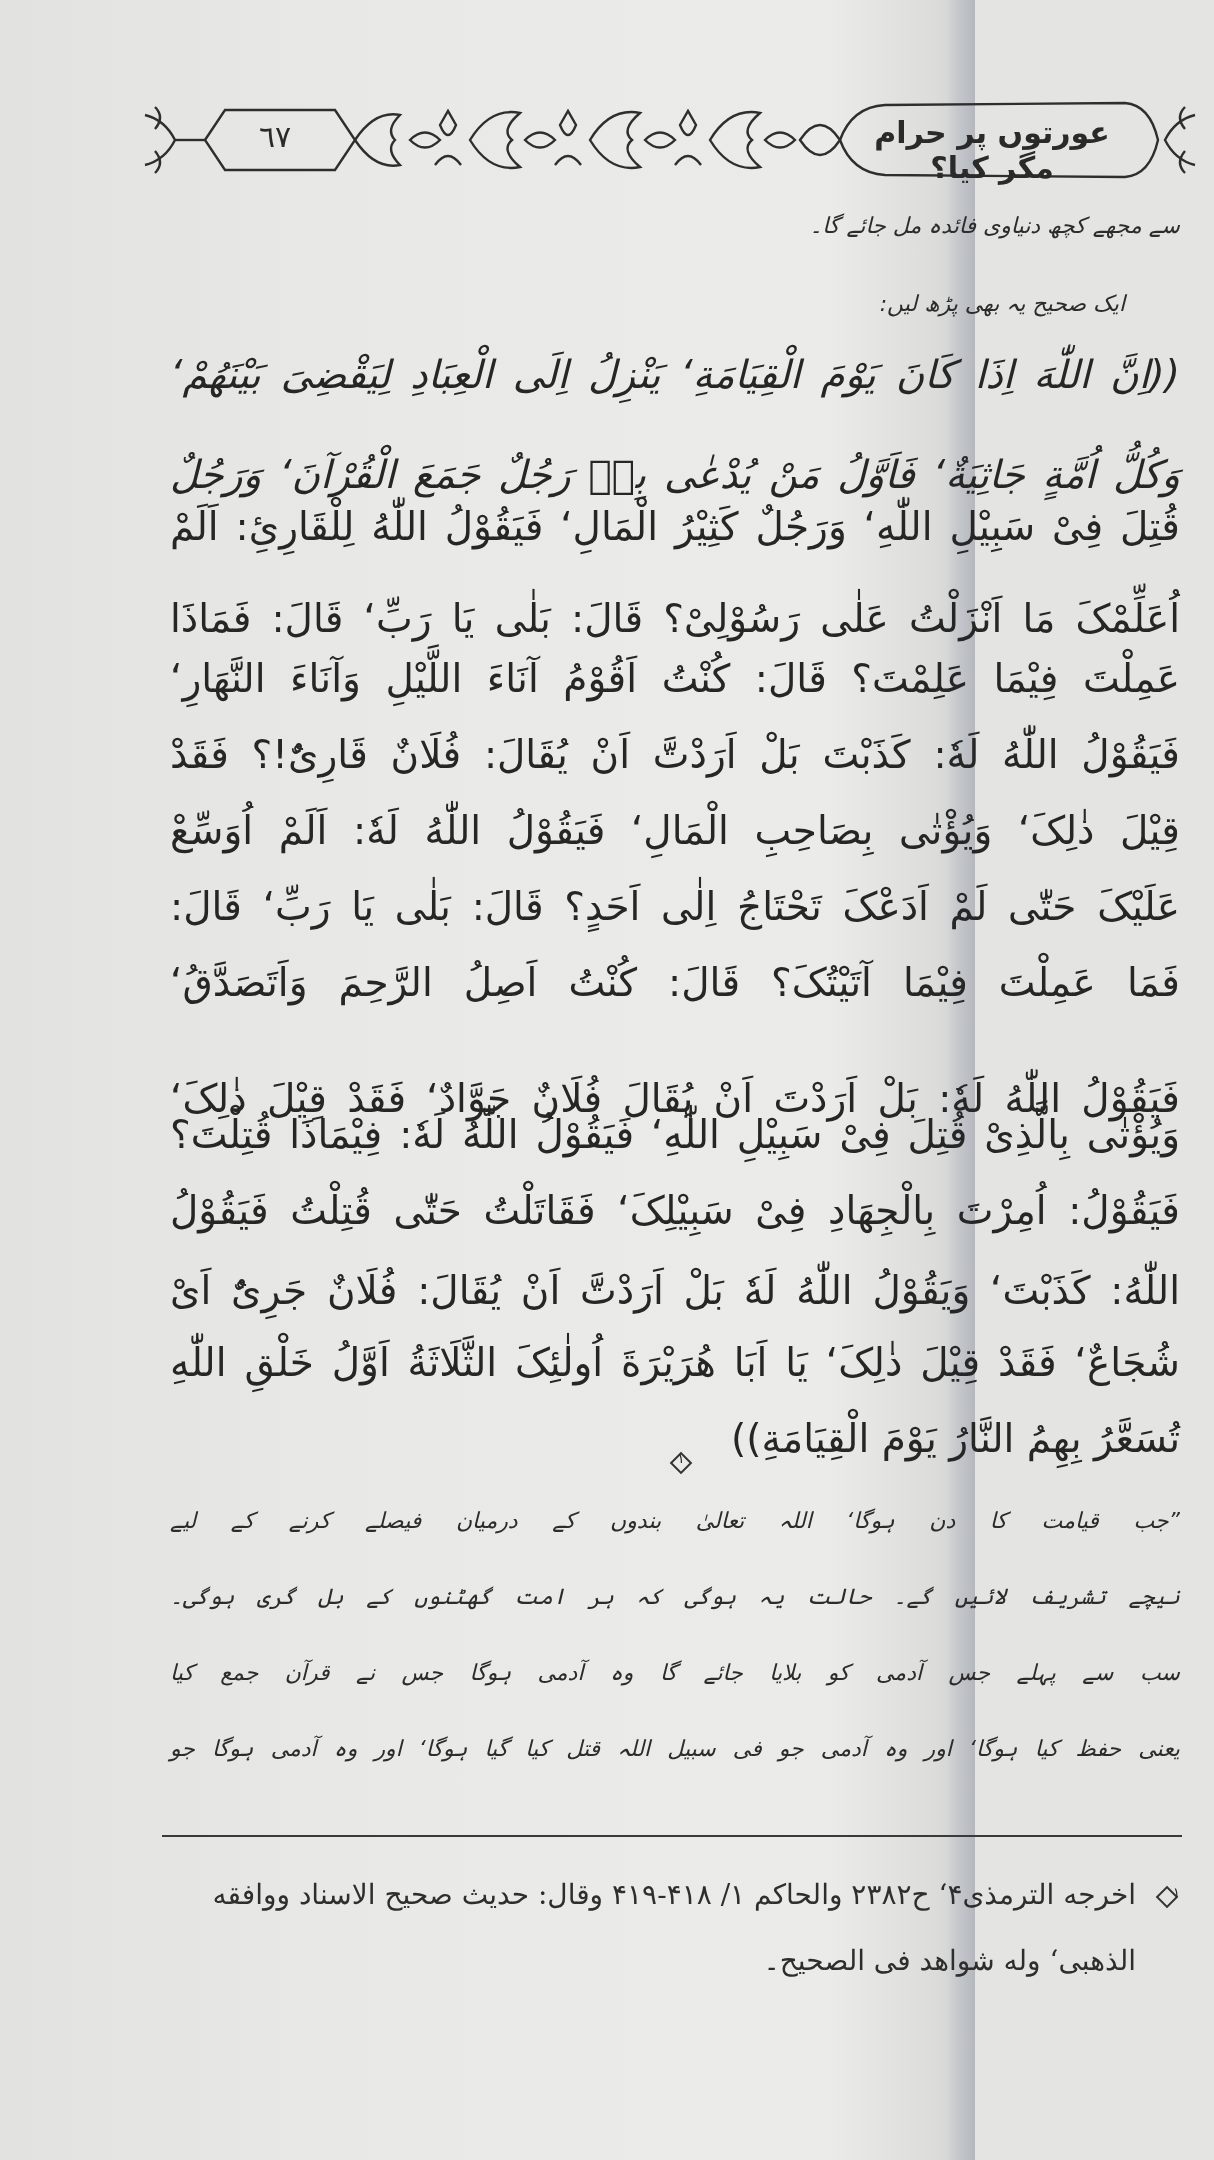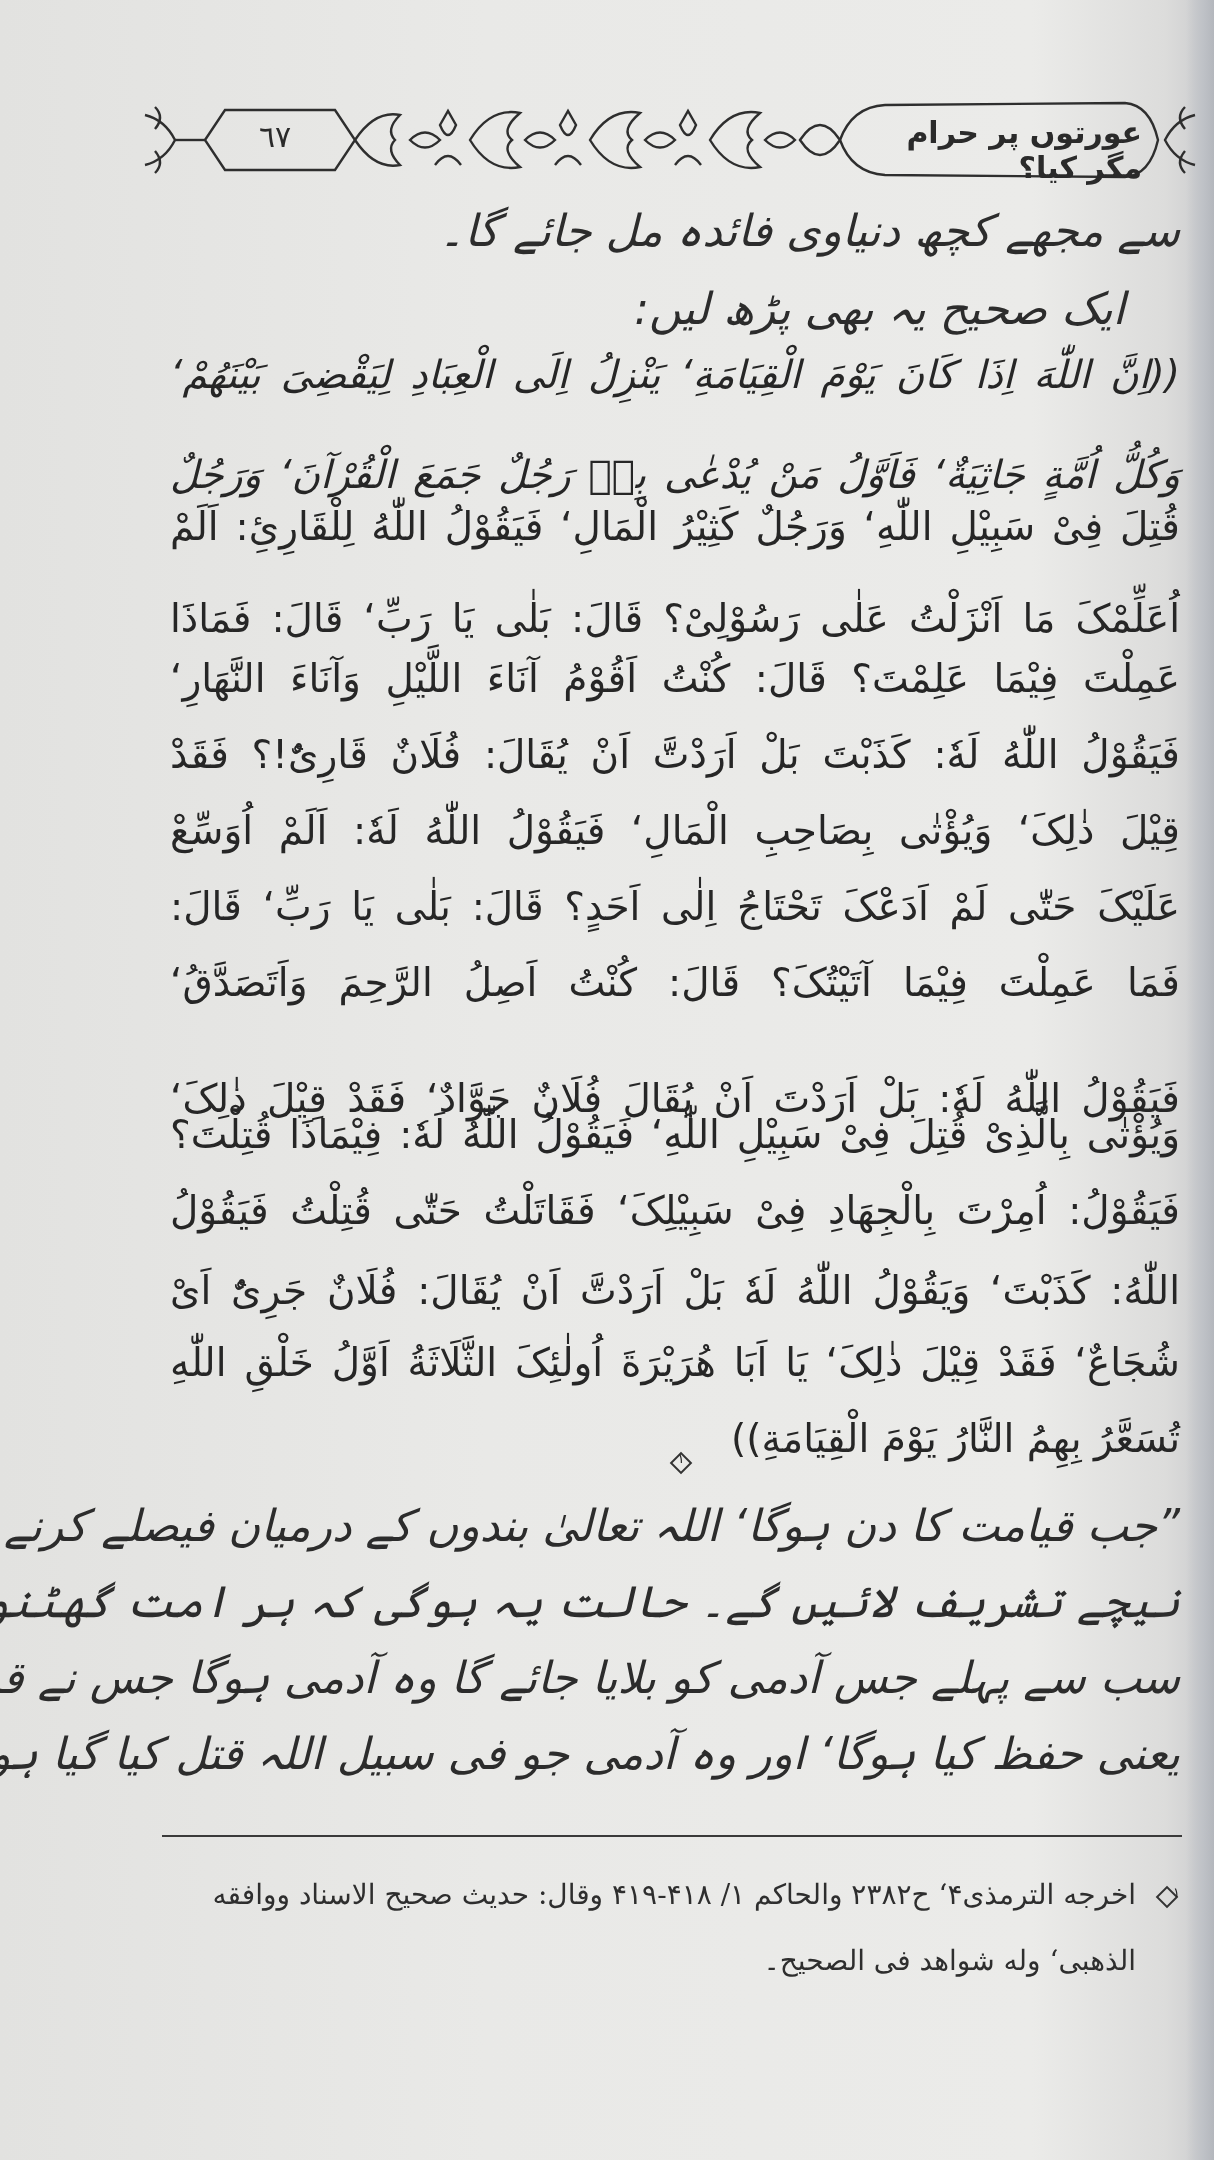--- a/index.html
+++ b/index.html
@@ -11,41 +11,41 @@
     height: 2160px;
     background: #e4e4e2;
     position: relative;
     overflow: hidden;
     font-family: "DejaVu Sans", sans-serif;
     color: #262626;
   }
   .page {
     position: absolute;
     left: 0; top: 0;
-    width: 1214px; height: 2160px;
+    width: 975px; height: 2160px;
     background: linear-gradient(90deg, #e2e2e0 0%, #e9e9e7 40%, #ebebe9 85%, #dcdcdb 96%, #c9cacc 100%);
   }
   .spine-shadow {
     position: absolute;
     right: 0; top: 0;
     width: 28px; height: 2160px;
     background: linear-gradient(90deg, rgba(200,202,206,0) 0%, #bfc2c7 60%, #b4b7bd 100%);
   }
   
   .header {
     position: absolute;
     left: 140px; top: 95px;
     width: 1060px; height: 90px;
   }
   .header svg { position: absolute; left: 0; top: 0; }
   .header-title {
     position: absolute;
     right: 58px; top: 20px;
     width: 300px;
-    text-align: right;
+    text-align: center;
     direction: rtl;
     font-family: "DejaVu Sans", sans-serif;
     font-weight: bold;
     font-size: 30px;
     color: #2a2a2a;
   }
   .page-number {
     position: absolute;
     left: 85px; top: 24px;
     width: 100px;
@@ -65,23 +65,24 @@
     right: 0;
     width: 1010px;
     white-space: nowrap;
     text-align: justify;
     text-align-last: justify;
     direction: rtl;
   }
   .line.start { text-align-last: right; }
   .urdu {
     font-family: "DejaVu Sans", sans-serif;
-    font-size: 44px;
+    font-size: 22px;
     color: #2c2c2c;
     font-style: italic;
+    margin-top: 8px;
   }
   .arabic {
     font-family: "DejaVu Sans", sans-serif;
     font-size: 39px;
     color: #262626;
   }
   .footnote-rule {
     position: absolute;
     left: 162px; top: 1835px;
     width: 1020px; height: 2px;

